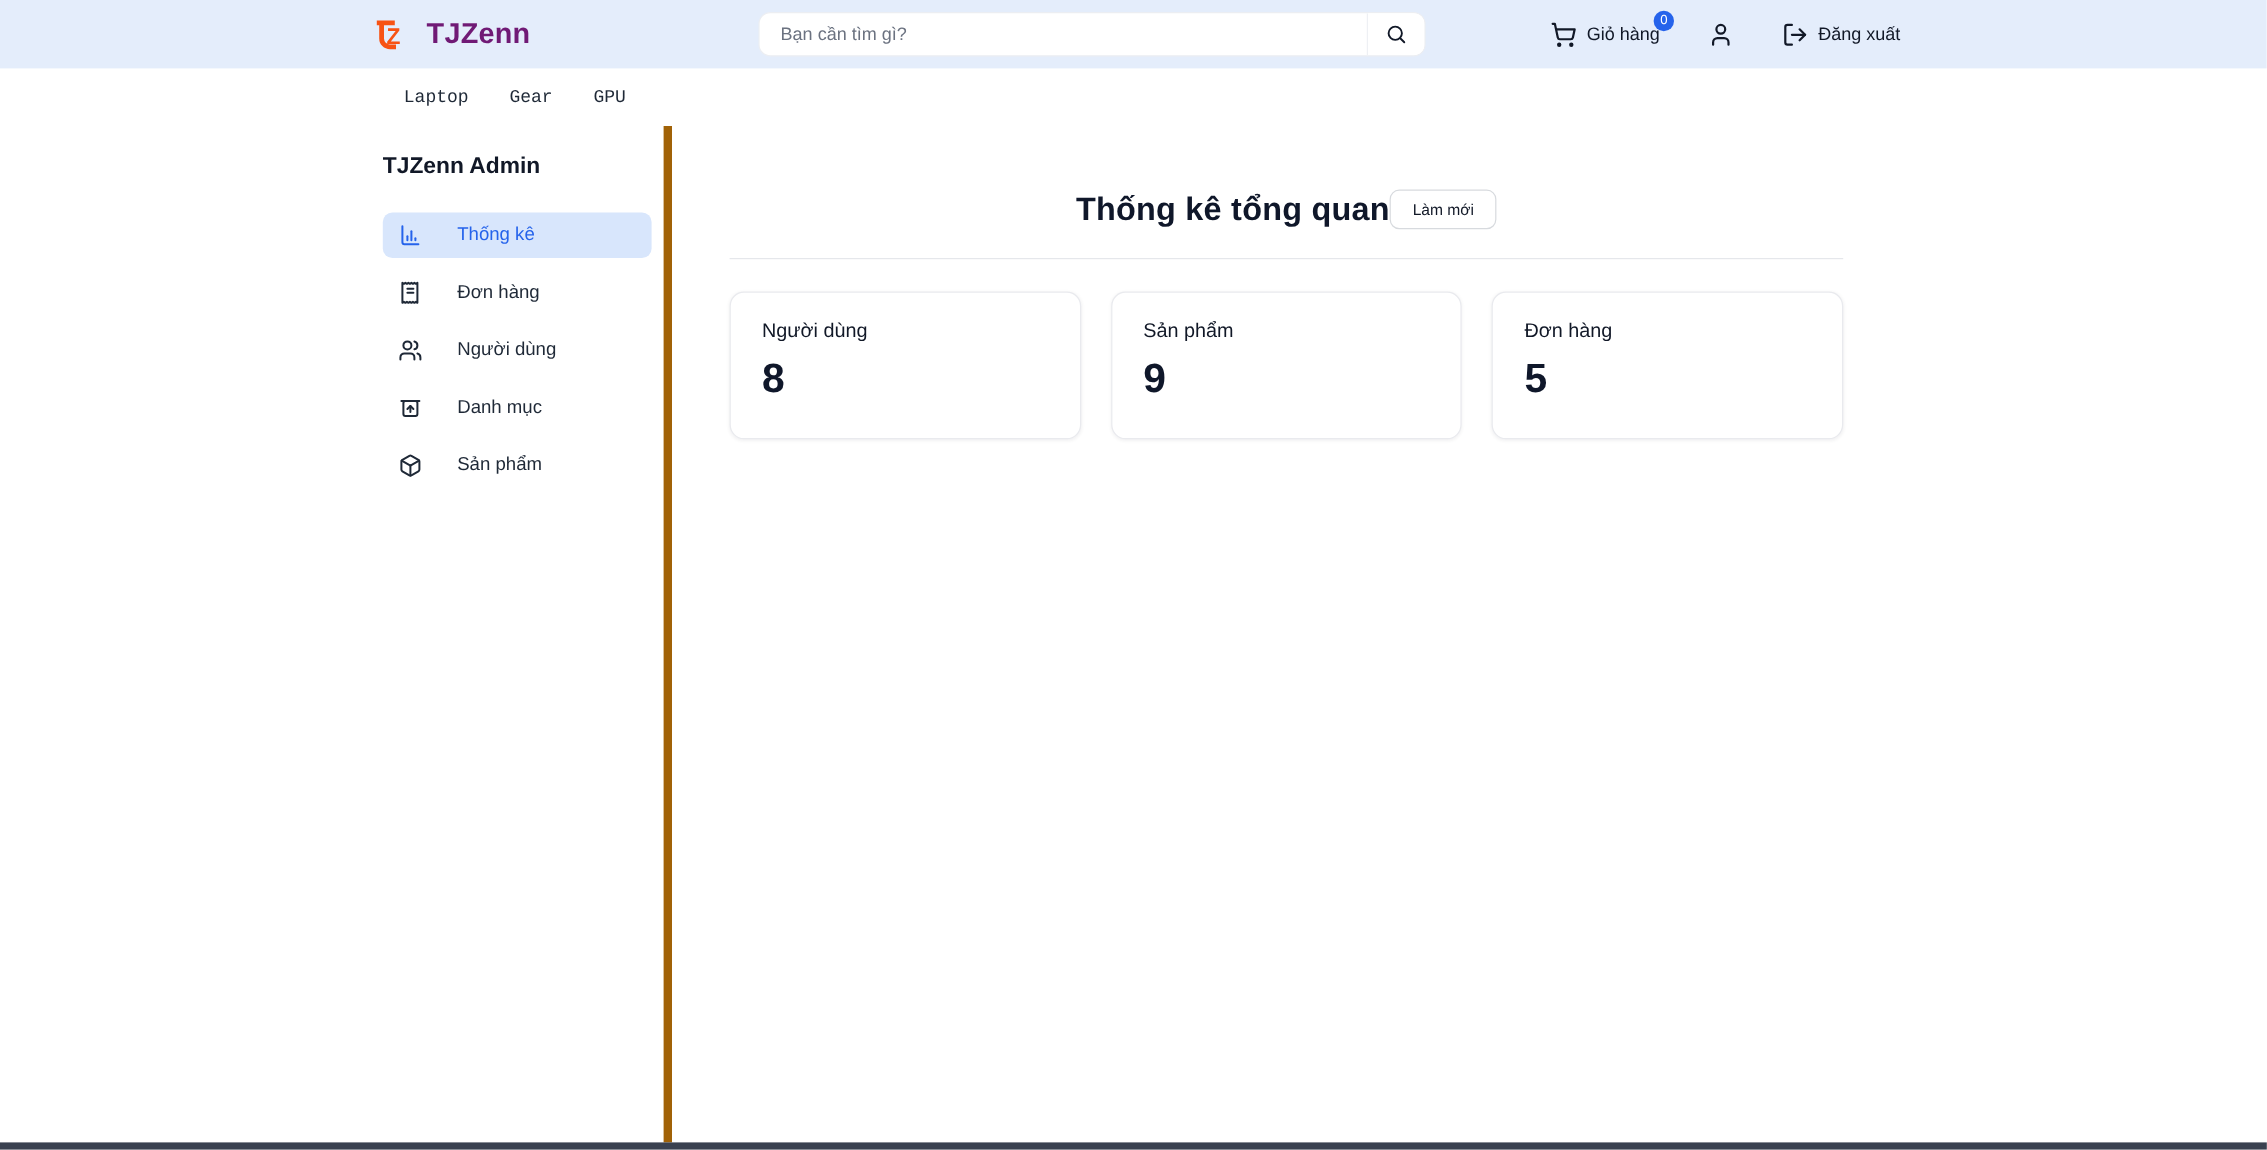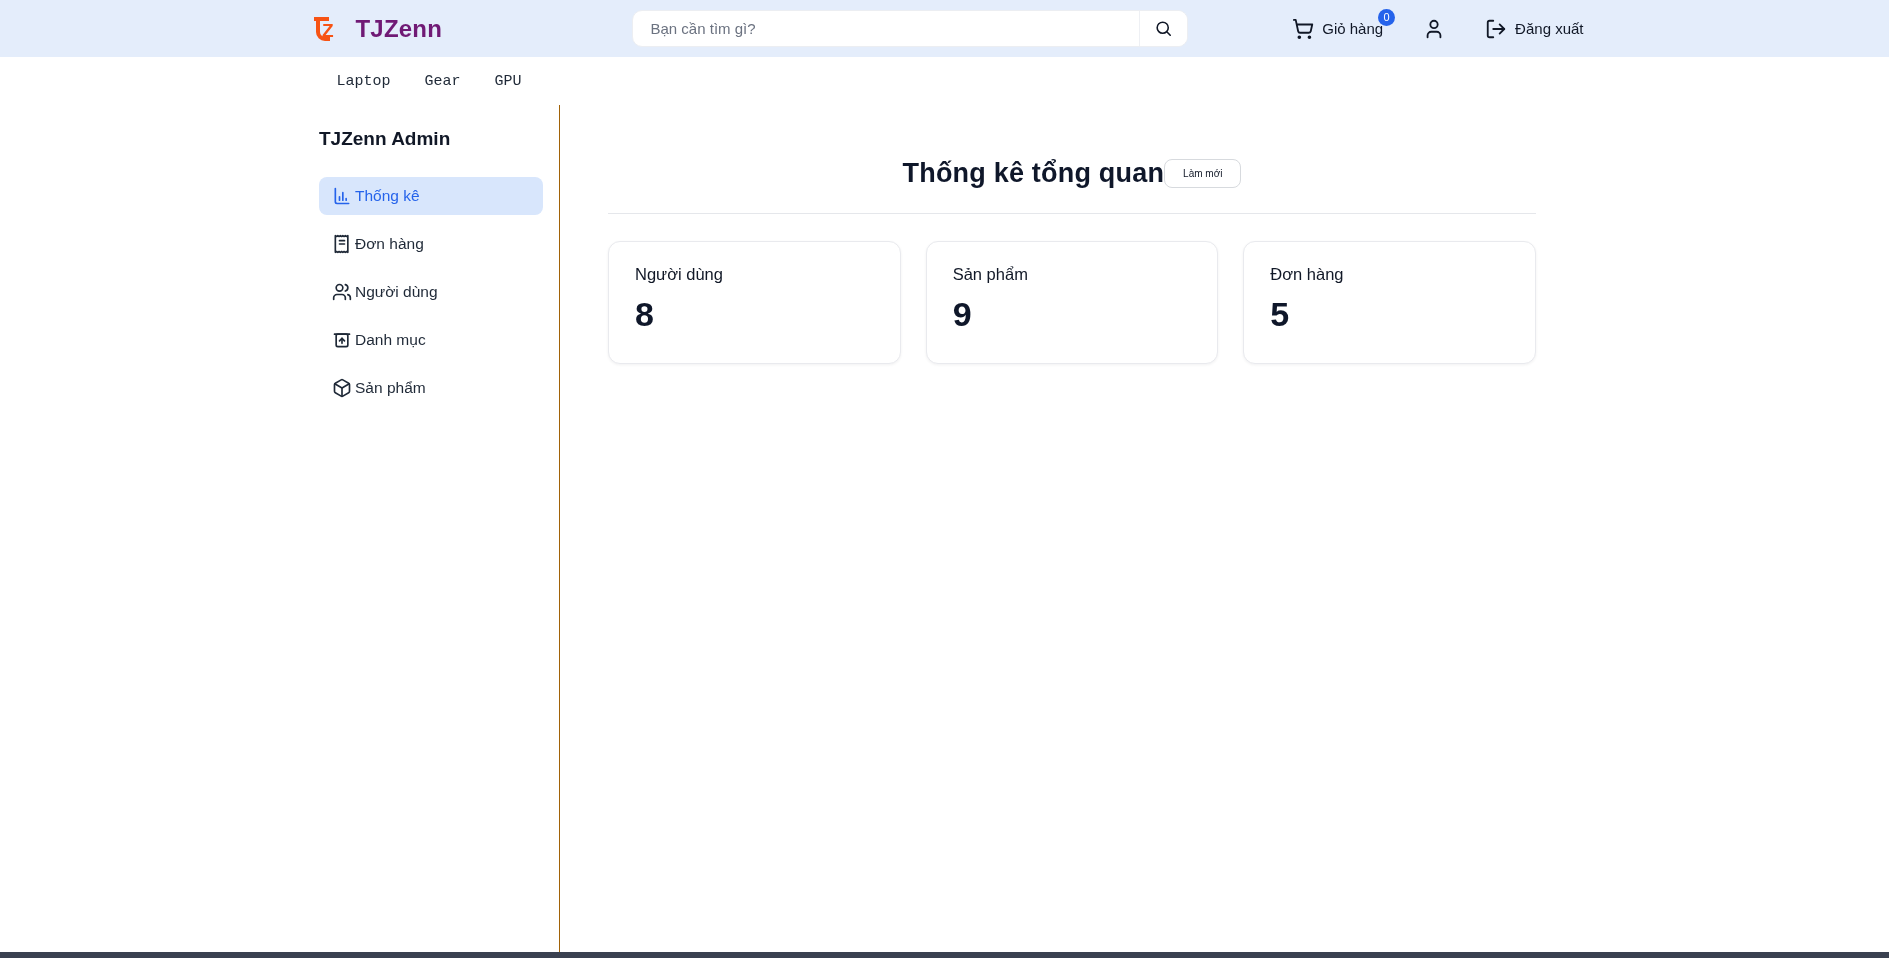--- a/index.html
+++ b/index.html
@@ -39,37 +39,37 @@
     font-size: 11px; display: flex; align-items: center; justify-content: center; padding: 0 2px;
   }
 
   
   .nav-row { height: 48px; background: #ffffff; }
   .nav-inner { width: 1278px; margin: 0 auto; height: 100%; display: flex; align-items: center; gap: 34px; padding-left: 31px; }
   .nav-link { font-size: 15px; color: #1f2937; cursor: pointer; font-family: Liberation Mono, monospace; }
 
   
   .layout { display: flex; height: 847px; }
-  .sidebar { width: 560px; flex: 0 0 560px; border-right: 1px solid #a16207; padding: 23px 0 0 319px; }
+  .sidebar { width: 560px; flex: 0 0 560px; border-right: 7px solid #a16207; padding: 23px 0 0 319px; }
   .sidebar-title { font-size: 19px; font-weight: 700; color: #111827; margin-bottom: 27px; }
   .side-nav { display: flex; flex-direction: column; gap: 10px; width: 224px; }
   .side-item {
-    display: flex; align-items: center; gap: 3px; height: 38px; padding: 0 13px;
+    display: flex; align-items: center; gap: 29px; height: 38px; padding: 0 13px;
     border-radius: 8px; font-size: 15.5px; color: #1f2937; cursor: pointer; background: transparent;
   }
   .side-item.active { background: #d8e6fc; color: #2563eb; }
   .side-item .icon { width: 20px; height: 20px; flex: 0 0 20px; }
 
   .main { flex: 1; padding: 53px 0 0 48px; }
   .main-inner { width: 928px; }
   .main-header { display: flex; align-items: center; justify-content: center; }
   .page-title { font-size: 27px; font-weight: 800; color: #0f172a; letter-spacing: .2px; }
   .refresh-btn {
     background: #ffffff; border: 1px solid #d7dade; border-radius: 8px;
-    padding: 8px 18px; font-size: 10px; color: #111827; cursor: pointer; font-family: inherit;
+    padding: 8px 18px; font-size: 13px; color: #111827; cursor: pointer; font-family: inherit;
   }
   .divider { border-bottom: 1px solid #e5e7eb; margin-top: 24px; }
 
   .cards { display: flex; gap: 25px; margin-top: 27px; }
   .card {
     flex: 1; height: 123px; background: #ffffff; border: 1px solid #e9eaee; border-radius: 12px;
     padding: 23px 26px; box-shadow: 0 1px 3px rgba(15,23,42,.06);
   }
   .card-label { font-size: 16.5px; color: #111827; }
   .card-value { font-size: 34px; font-weight: 700; color: #0f172a; margin-top: 11px; }

